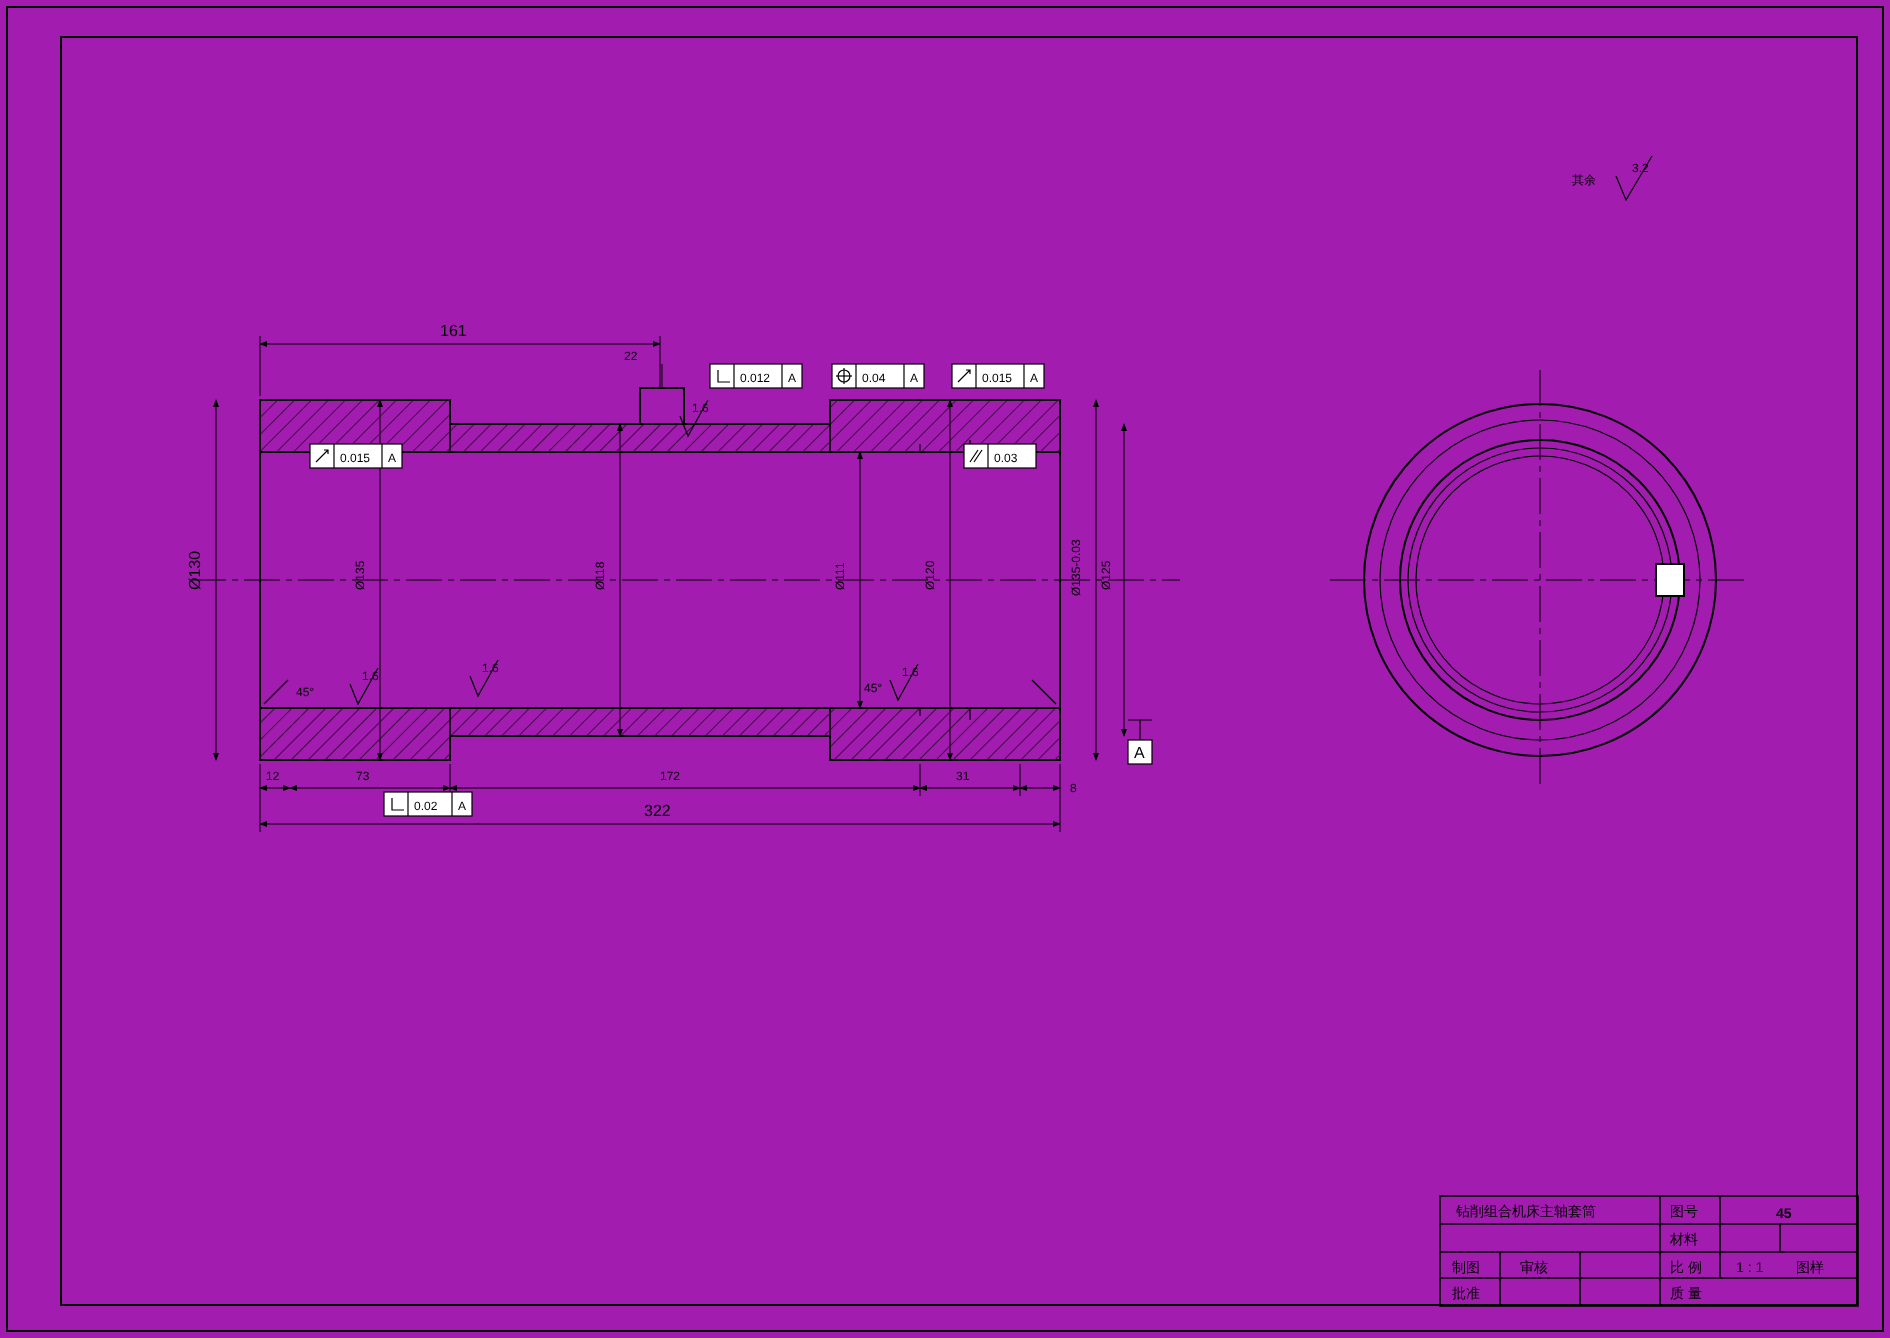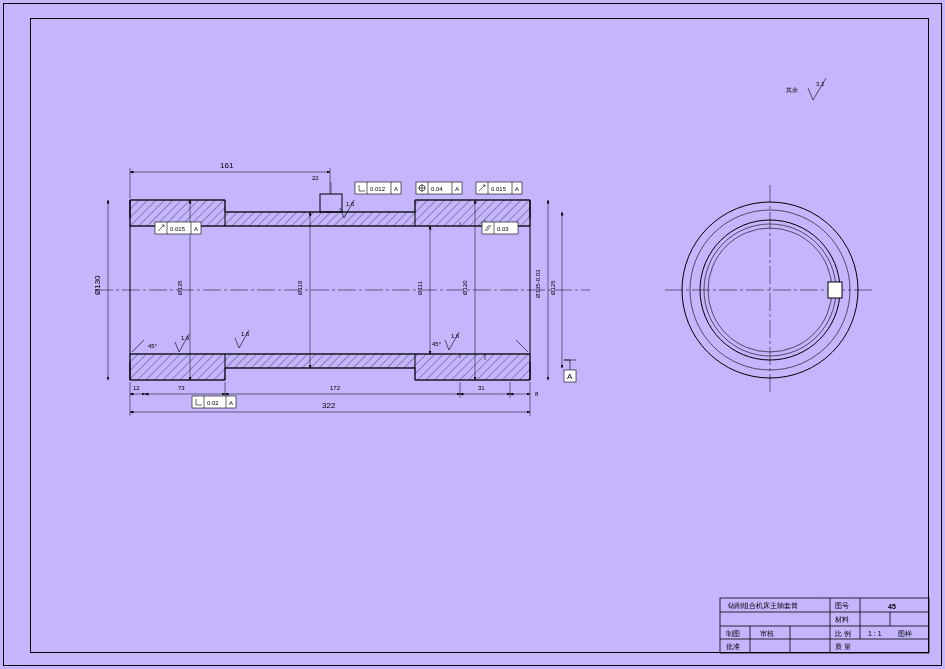--- a/index.html
+++ b/index.html
@@ -1,16 +1,16 @@
 <!DOCTYPE html>
 <html><head>
 <meta charset="utf-8">
 <style>
   body { margin:0; background:#fff; font-family:"SimSun","Arial",sans-serif; }
-  .sheet { width:945px; height:669px; position:relative; background:#c4b5fd; }
+  .sheet { width:945px; height:669px; position:relative; background:#a21caf; }
   .frame-outer { position:absolute; inset:3px; border:1px solid #000; }
   .frame-inner { position:absolute; top:18px; left:30px; right:16px; bottom:16px; border:1px solid #000; }
   svg { position:absolute; top:0; left:0; }
   text { font-family:"Arial",sans-serif; font-size:8px; fill:#000; }
   .thin { stroke:#000; stroke-width:0.6; fill:none; }
   .med  { stroke:#000; stroke-width:1.0; fill:none; }
   .hatch { fill:url(#hatch); stroke:none; }
   .dash { stroke:#000; stroke-width:0.5; stroke-dasharray:18 3 3 3; fill:none; }
   .dim  { stroke:#000; stroke-width:0.5; fill:none; }
   .arr  { fill:#000; }

